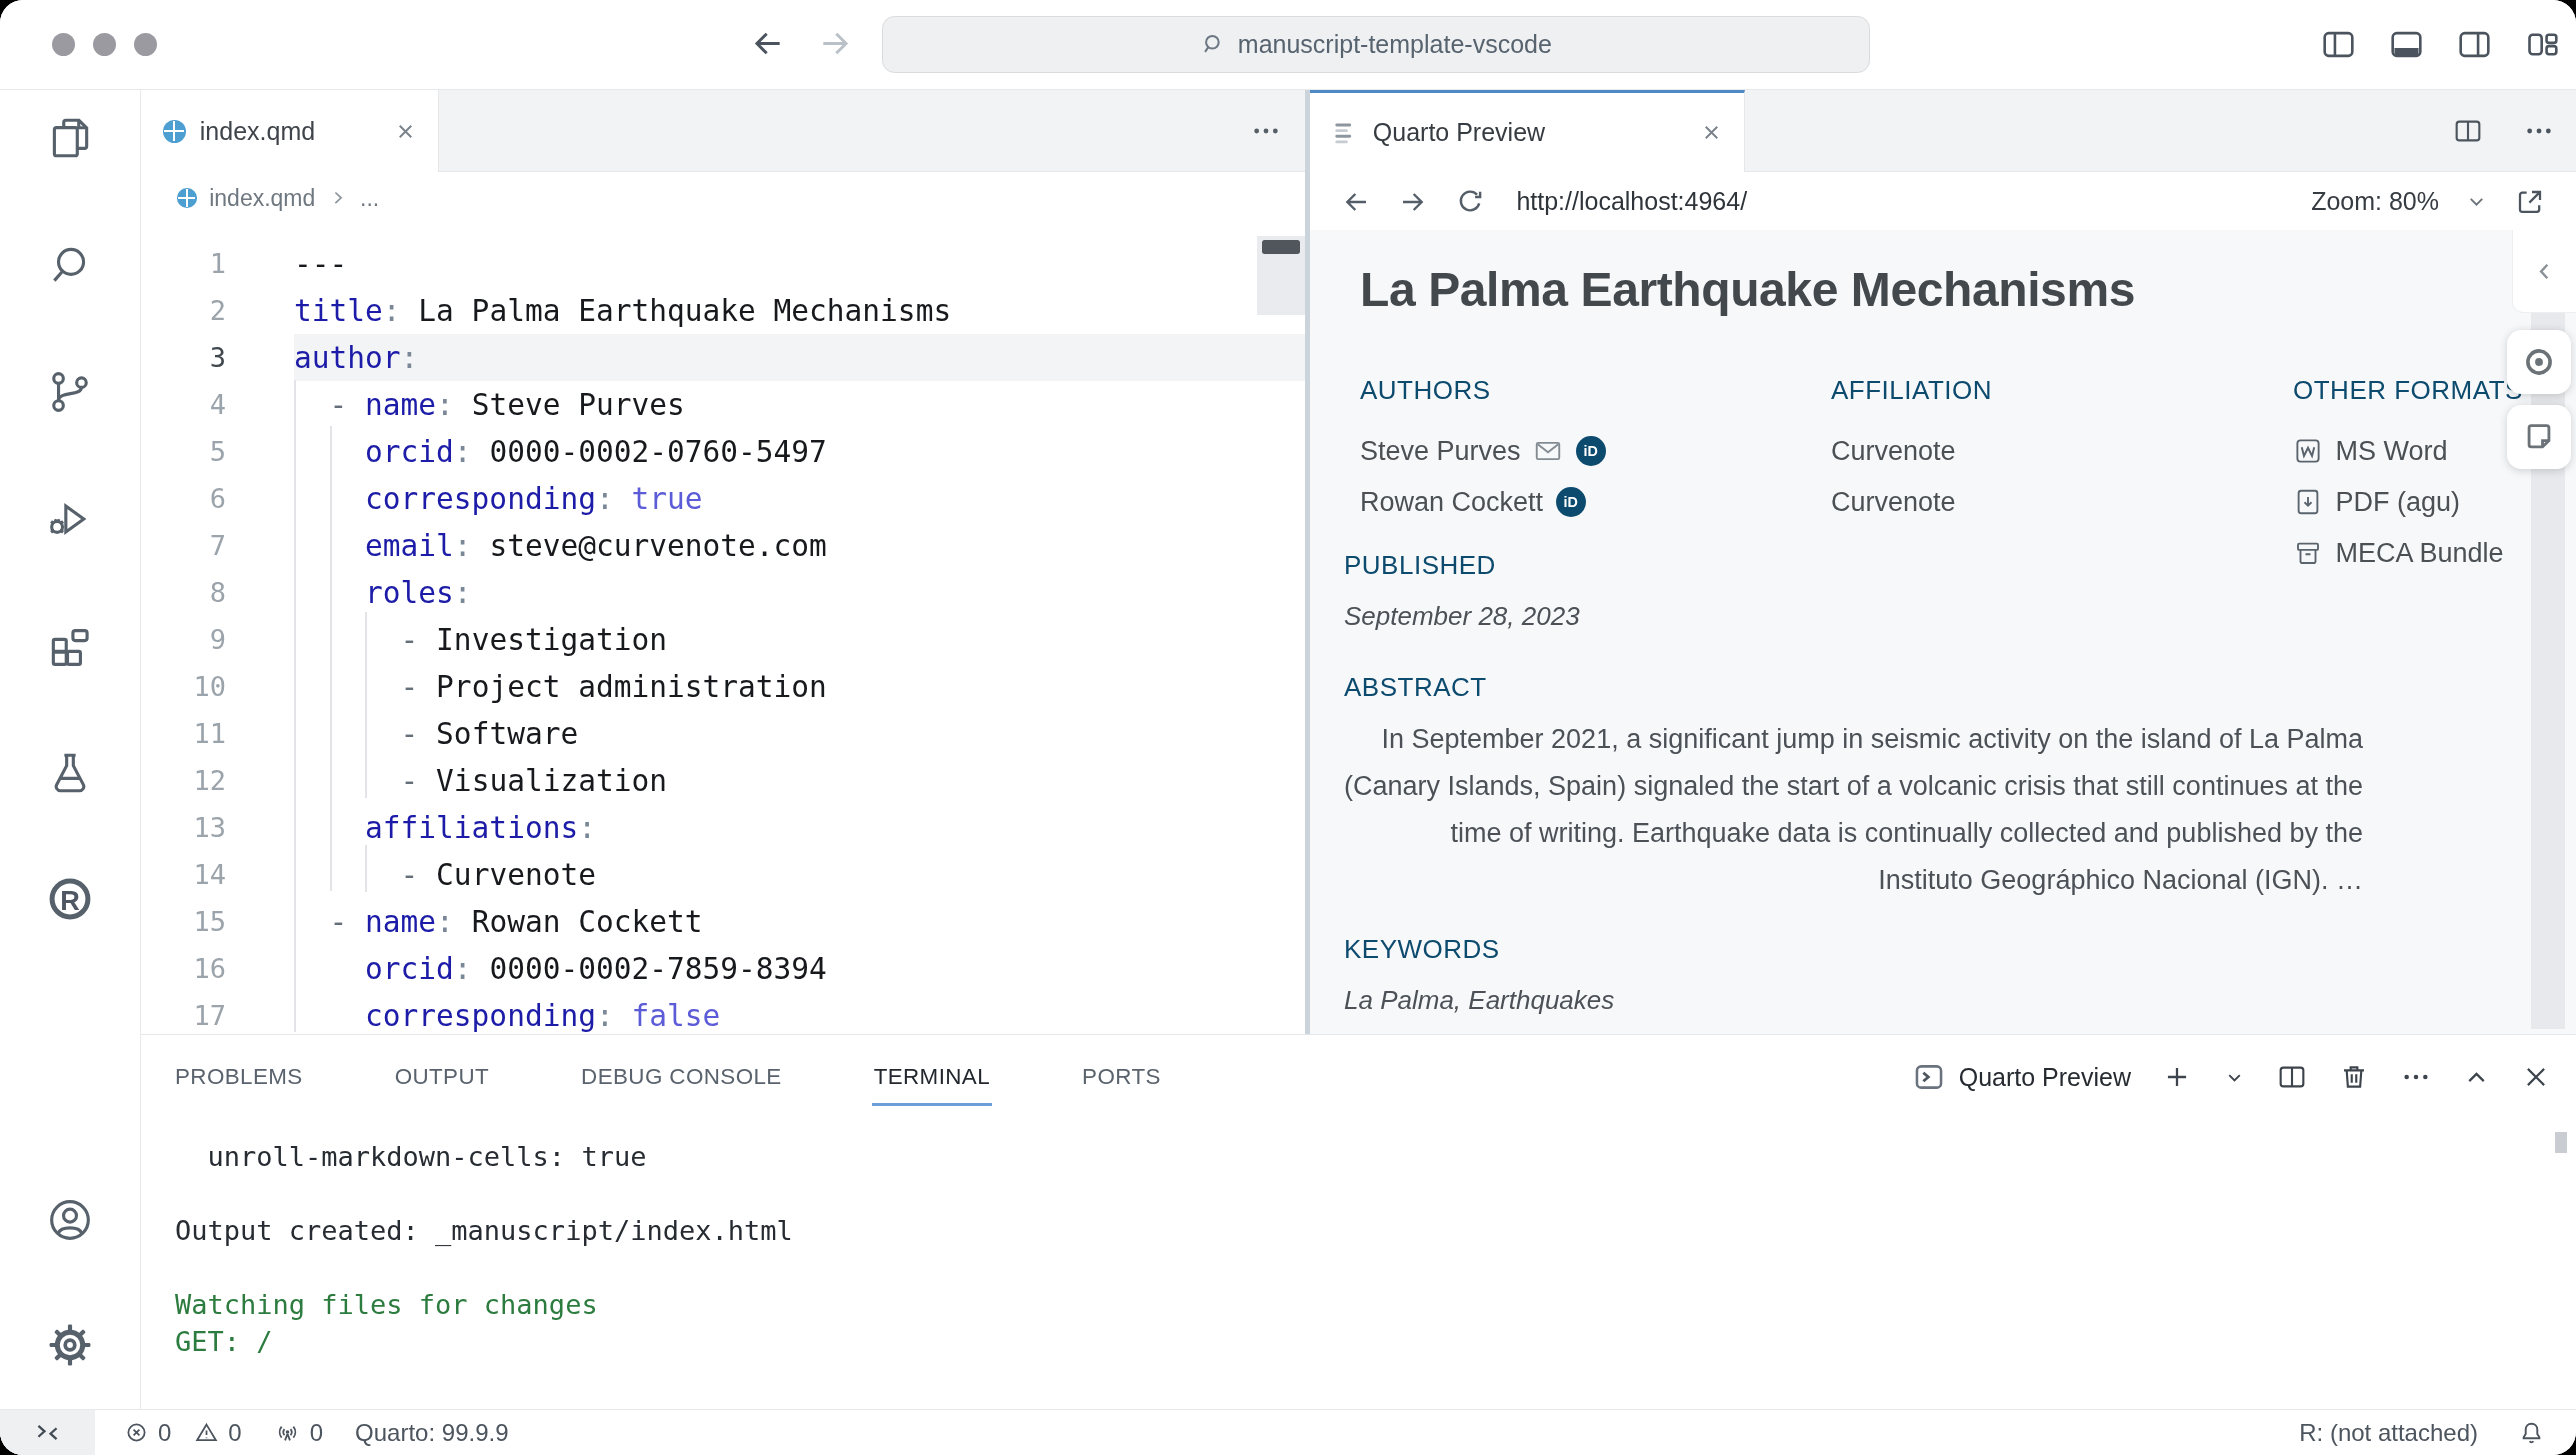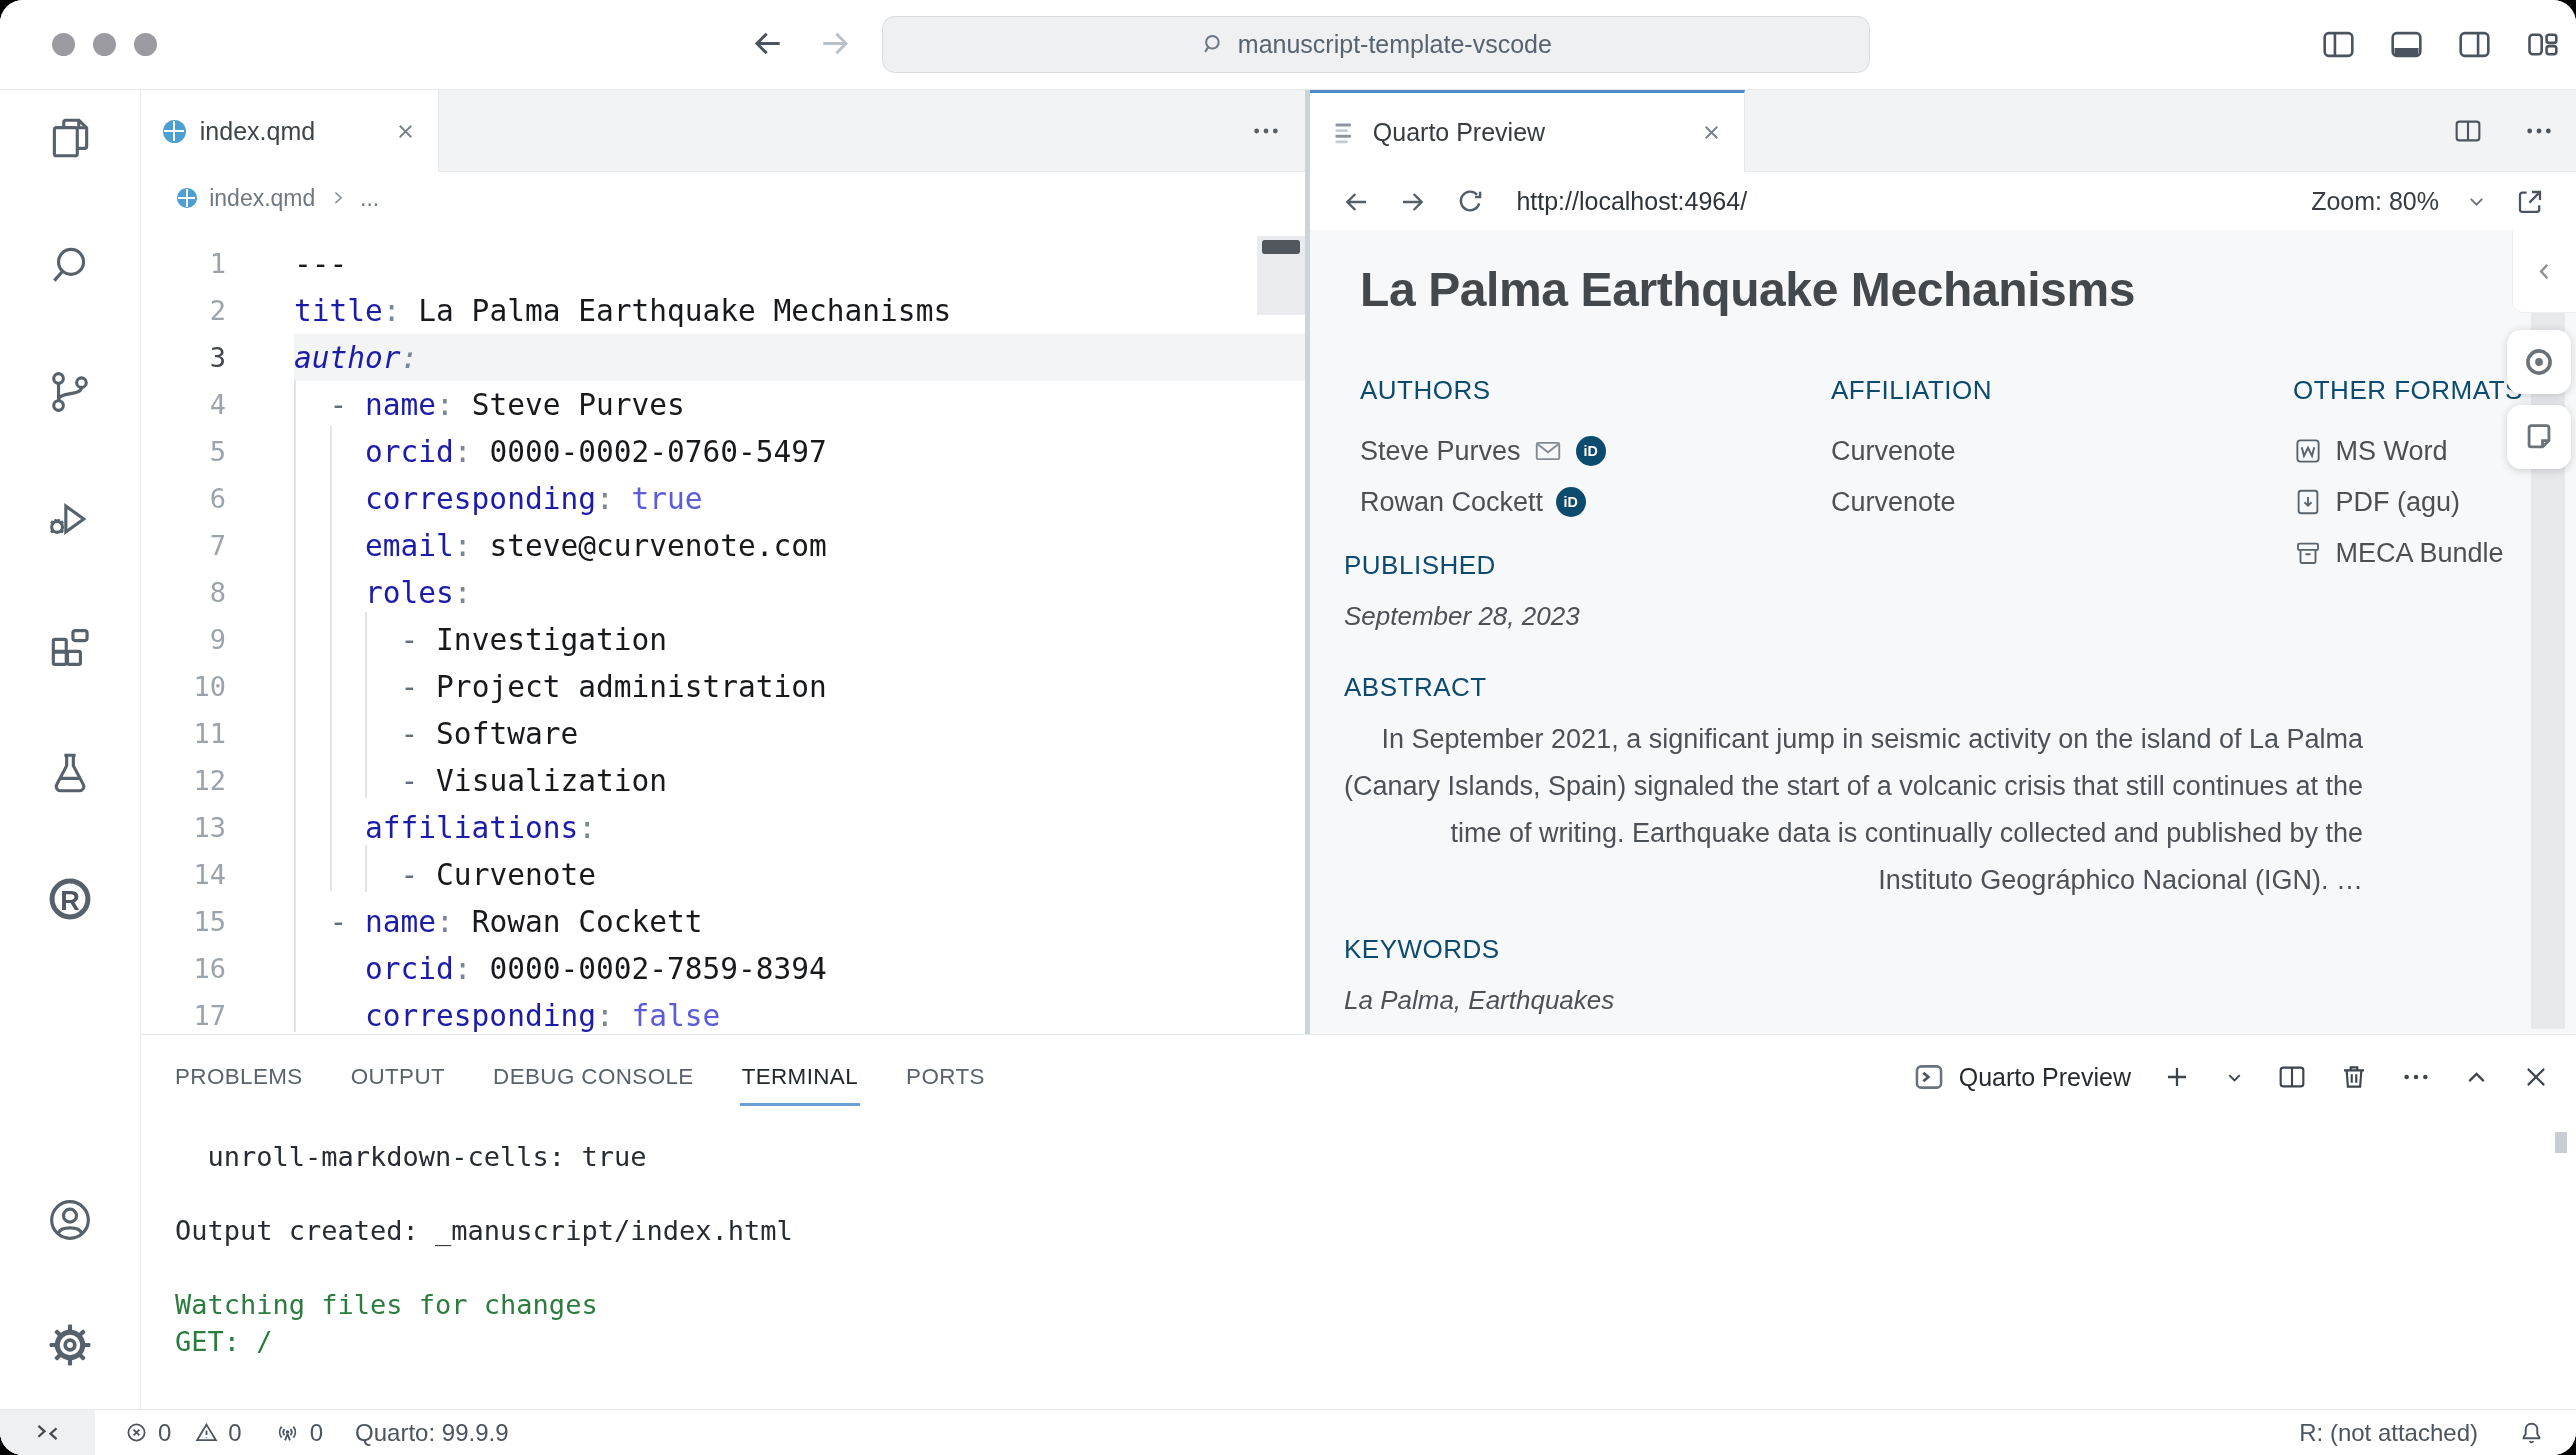--- a/index.html
+++ b/index.html
@@ -38,21 +38,21 @@
   .qicon.small{width:19.7px;height:19.7px;}
   .breadcrumbs{height:52px;display:flex;align-items:center;padding-left:36px;gap:12.5px;font-size:23px;color:#6f7880;background:#fff;}
 
   .editor{position:absolute;left:0;top:132px;width:100%;height:812px;background:#fff;overflow:hidden;
           font-family:"DejaVu Sans Mono",monospace;}
   .code-area{position:absolute;left:0;top:18px;width:100%;}
   .code-row{display:flex;height:47px;align-items:center;}
   .ln{width:153px;box-sizing:border-box;padding-right:68px;text-align:right;font-size:27px;color:#9ba3ab;flex:none;}
   .code-row.active .ln{color:#40474d;}
   .line-content{flex:1;height:47px;display:flex;align-items:center;white-space:pre;font-size:29.5px;}
-  .code-row.active .line-content{background:#f3f4f6;font-style:italic;}
+  .code-row.active .line-content{background:#f3f4f6;}
   .seg.key{color:#1c1ca8;}
   .seg.colon{color:#7a8796;}
   .seg.val{color:#17191d;}
   .seg.bool{color:#5c5cd8;}
   .seg.dash{color:#646f7a;}
   .guide{position:absolute;width:1.8px;background:#e2e4e7;}
   .scroll-decor{position:absolute;right:0;top:14.3px;width:48px;height:79px;background:#e9ebee;}
   .scroll-thumb{position:absolute;left:5.4px;top:3.6px;width:38px;height:14.3px;background:#50565c;border-radius:2.7px;}
 
   .divider{position:absolute;left:1305px;top:90px;width:5.4px;height:944px;background:#ccd4db;}
@@ -85,21 +85,21 @@
   .pv-collapse{position:absolute;top:0;right:0;width:64px;height:83px;background:#fff;border-left:1.8px solid #eceef0;
                border-bottom:1.8px solid #eceef0;border-radius:0 0 0 10.7px;display:flex;align-items:center;justify-content:center;box-sizing:border-box;}
   .pv-scrolltrack{position:absolute;top:83px;right:10.7px;width:34px;bottom:5.4px;background:#e7e9ec;}
   .pv-btn{position:absolute;right:5.4px;width:64px;height:64px;background:#fff;border-radius:14.3px;
           box-shadow:0 1.8px 9px rgba(0,0,0,0.16);display:flex;align-items:center;justify-content:center;}
   .pv-btn.eye{top:100px;} .pv-btn.note{top:175px;}
 
   
   .panel{position:absolute;left:141px;top:1034px;right:0;height:376px;background:#fff;border-top:1.8px solid #e6e7e9;box-sizing:border-box;}
   .panel-header{position:relative;height:84px;display:flex;align-items:center;padding-left:34px;}
-  .panel-tabs{display:flex;gap:48px;font-size:22.4px;letter-spacing:0.4px;color:#5a636d;}
+  .panel-tabs{display:flex;gap:92px;font-size:22.4px;letter-spacing:0.4px;color:#5a636d;}
   .ptab{position:relative;cursor:default;}
   .ptab.active{color:#23282e;}
   .ptab.active::after{content:"";position:absolute;left:-1.8px;right:-1.8px;bottom:-16px;height:2.7px;background:#6b9fd8;}
   .panel-actions{position:absolute;right:25px;top:0;height:84px;display:flex;align-items:center;gap:30px;}
   .term-chip{display:flex;align-items:center;gap:12.5px;}
   .term-chip .lbl{font-size:25px;color:#262b31;}
   .panel-content{position:relative;height:290px;padding-left:34px;padding-top:19px;box-sizing:border-box;
                  font-family:"DejaVu Sans Mono",monospace;}
   .term-line{font-size:27px;line-height:37px;white-space:pre;color:#272c33;}
   .term-line.green{color:#2c7c3f;}

